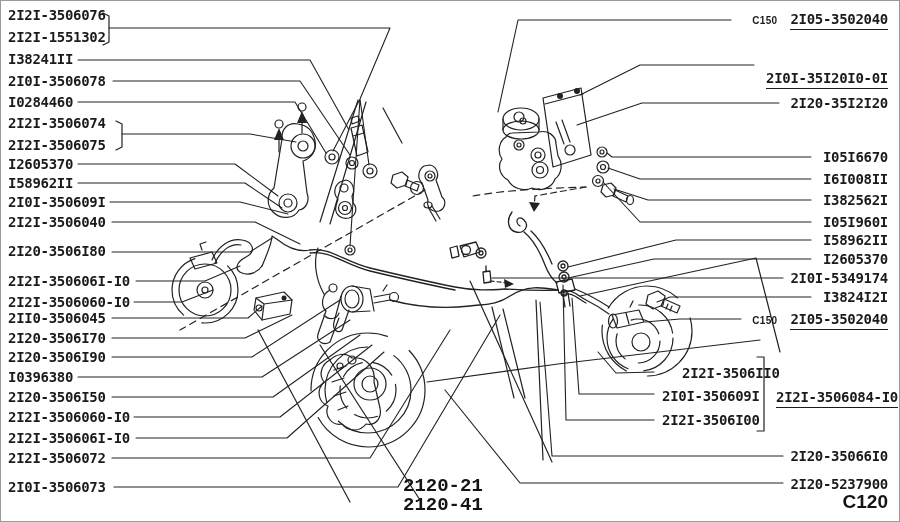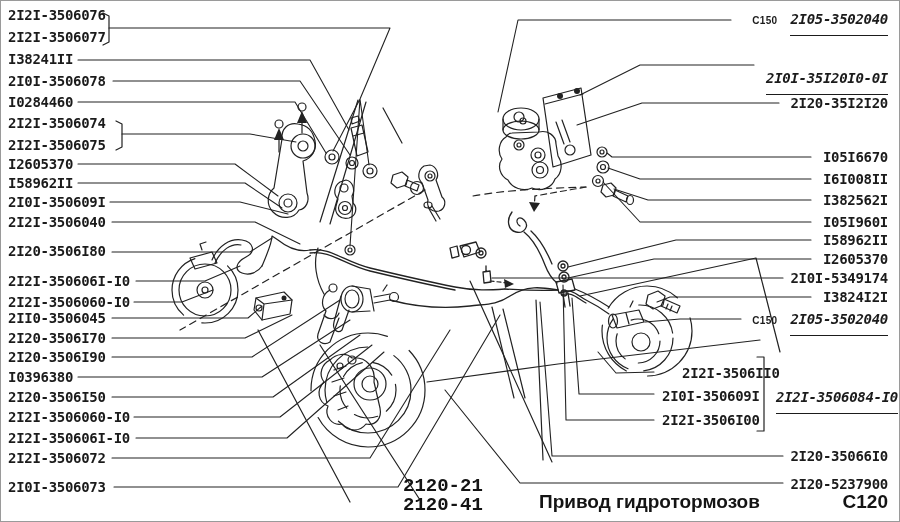--- a/index.html
+++ b/index.html
@@ -4,21 +4,21 @@
 <style>
   html,body{margin:0;padding:0;background:#e8e8e8;}
   .page{position:relative;width:900px;height:522px;background:#ffffff;overflow:hidden;
         box-shadow:inset 0 0 0 1px #9a9a9a;
         font-family:"DejaVu Sans Mono","Liberation Mono",monospace;}
   svg.art{position:absolute;left:0;top:0;width:900px;height:522px;}
   .lbl{position:absolute;left:8px;font-weight:bold;font-size:14px;line-height:15px;
        color:#1b1b1b;white-space:nowrap;letter-spacing:-0.3px;}
   .lbl.r{left:auto;right:12px;text-align:right;}
   .lbl.abs{left:auto;}
-  .ul{border-bottom:1.7px solid #1b1b1b;padding-bottom:8px;font-style:italic;}
+  .ul{border-bottom:1.7px solid #1b1b1b;padding-bottom:2px;}
   .c150{font-family:"Liberation Sans",sans-serif;font-size:10px;letter-spacing:.3px;margin-right:13px;}
   .code{position:absolute;font-family:Liberation Mono, monospace;font-weight:bold;
         font-size:19px;color:#141414;white-space:nowrap;}
   .title{position:absolute;font-family:"Liberation Sans",sans-serif;font-weight:bold;
          font-size:19px;color:#141414;white-space:nowrap;}
 </style>
 </head>
 <body>
 
 <div class="page">
@@ -245,21 +245,21 @@
       <path d="M483,272 L490,271 L491,282 L484,283 Z M486,266 L486,271"></path>
       <path d="M450,248 L457,246 L459,256 L452,258 Z"></path>
       <path d="M460,246 L476,242 L480,252 L464,257 Z"></path>
       <circle cx="466" cy="250" r="4.5"></circle>
       <circle cx="481" cy="253" r="5"></circle>
         <circle cx="481" cy="253" r="2"></circle>
     </g>
   </svg>
 
   <div class="lbl" style="top:8px">2I2I-3506076</div>
-  <div class="lbl" style="top:30px">2I2I-3506077</div>
+  <div class="lbl" style="top:30px">2I2I-1551302</div>
   <div class="lbl" style="top:52px">I38241II</div>
   <div class="lbl" style="top:74px">2I0I-3506078</div>
   <div class="lbl" style="top:95px">I0284460</div>
   <div class="lbl" style="top:116px">2I2I-3506074</div>
   <div class="lbl" style="top:138px">2I2I-3506075</div>
   <div class="lbl" style="top:157px">I2605370</div>
   <div class="lbl" style="top:176px">I58962II</div>
   <div class="lbl" style="top:195px">2I0I-350609I</div>
   <div class="lbl" style="top:215px">2I2I-3506040</div>
   <div class="lbl" style="top:244px">2I20-3506I80</div>
@@ -295,16 +295,15 @@
   <div class="lbl abs" style="left:682px;top:366px">2I2I-3506II0</div>
   <div class="lbl abs" style="left:662px;top:389px">2I0I-350609I</div>
   <div class="lbl abs" style="left:662px;top:413px">2I2I-3506I00</div>
   <div class="lbl abs" style="left:776px;top:390px"><span class="ul">2I2I-3506084-I0</span></div>
 
   <div class="lbl r" style="top:449px">2I20-35066I0</div>
   <div class="lbl r" style="top:477px">2I20-5237900</div>
 
   <div class="code" style="left:403px;top:475px">2120-21</div>
   <div class="code" style="left:403px;top:494px">2120-41</div>
-  <div class="title" style="left:539px;top:491px">Привод гидротормозов</div>
   <div class="title" style="right:12px;top:491px">C120</div>
 
 </div>
 
 </body></html>

